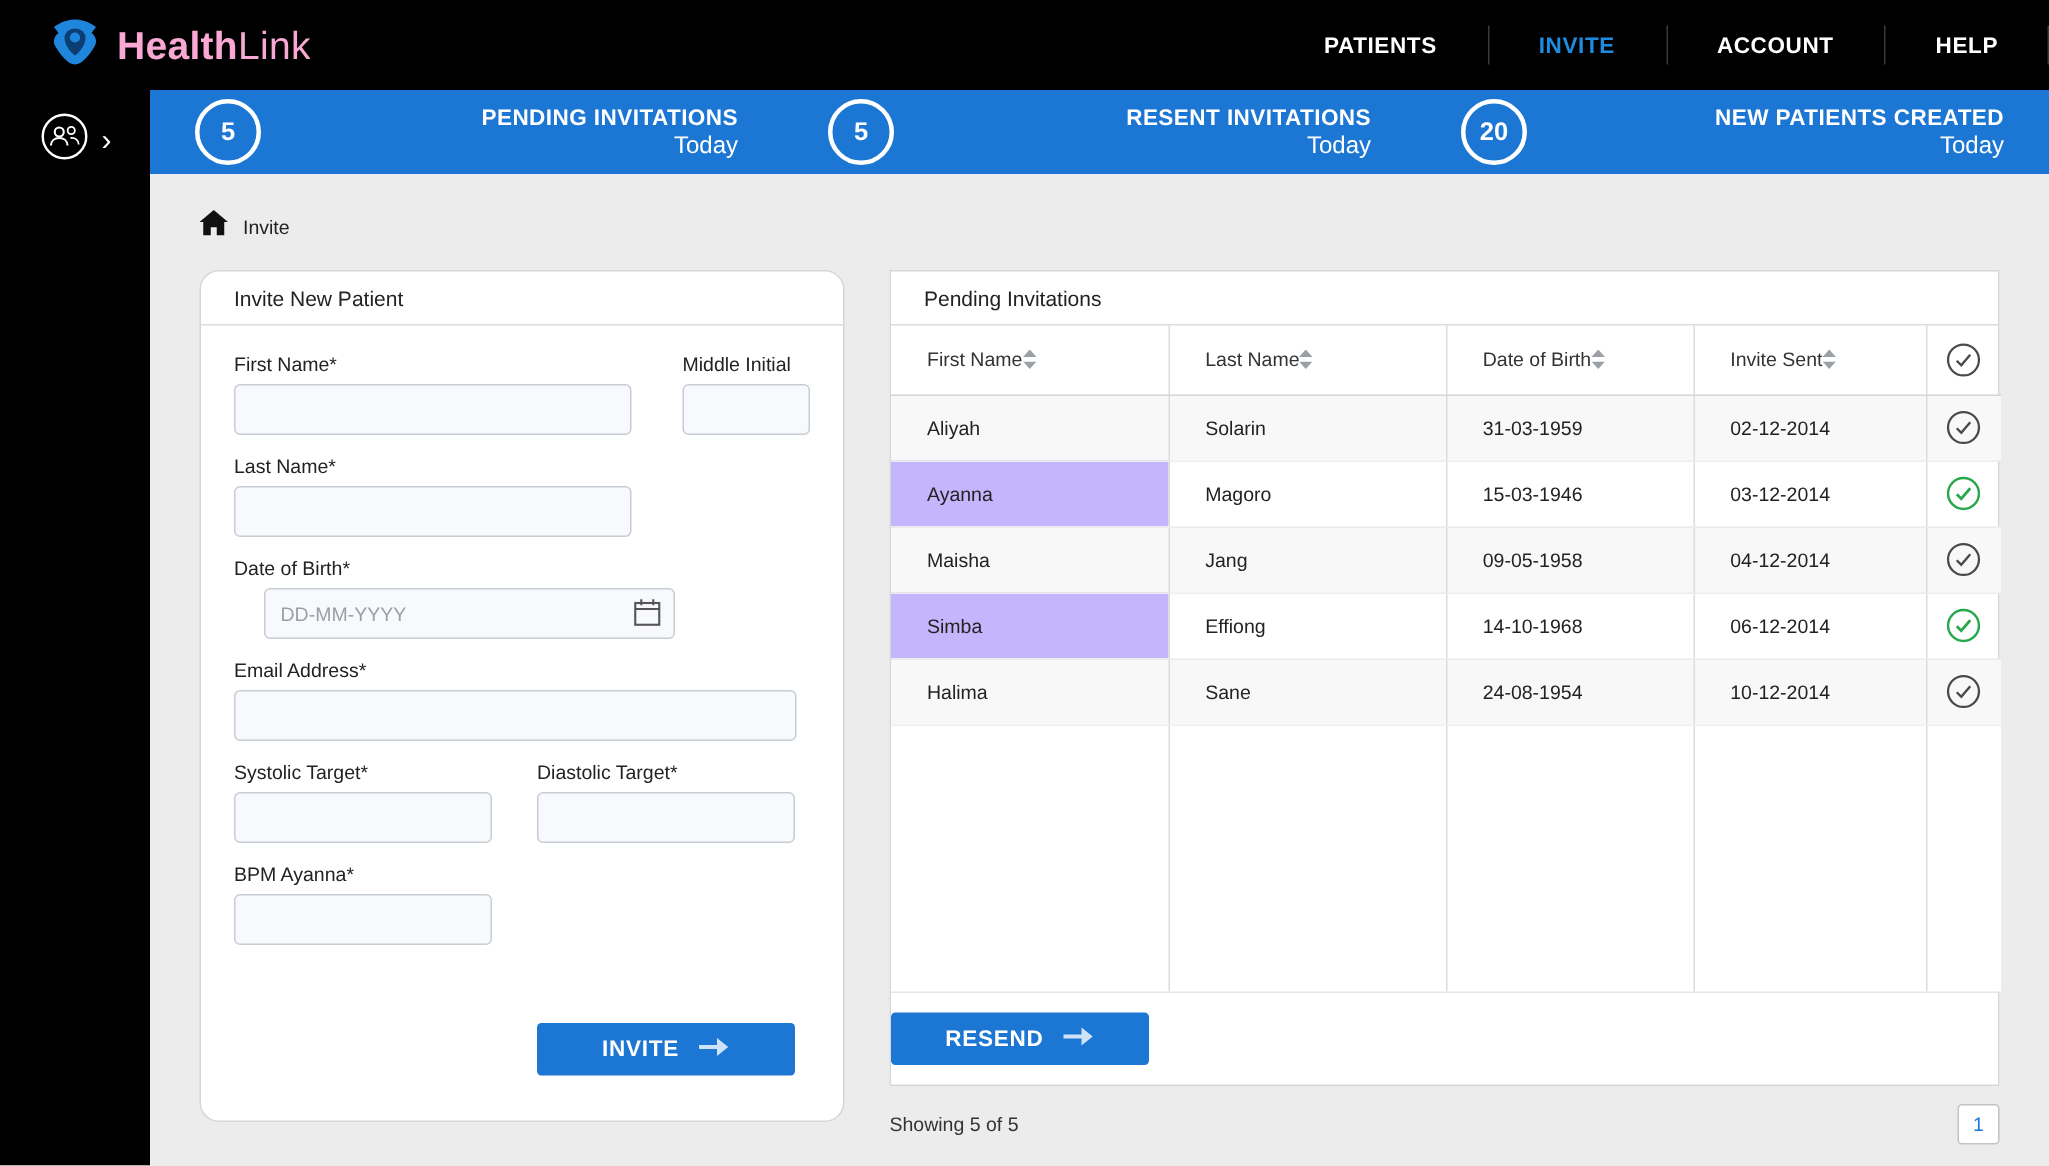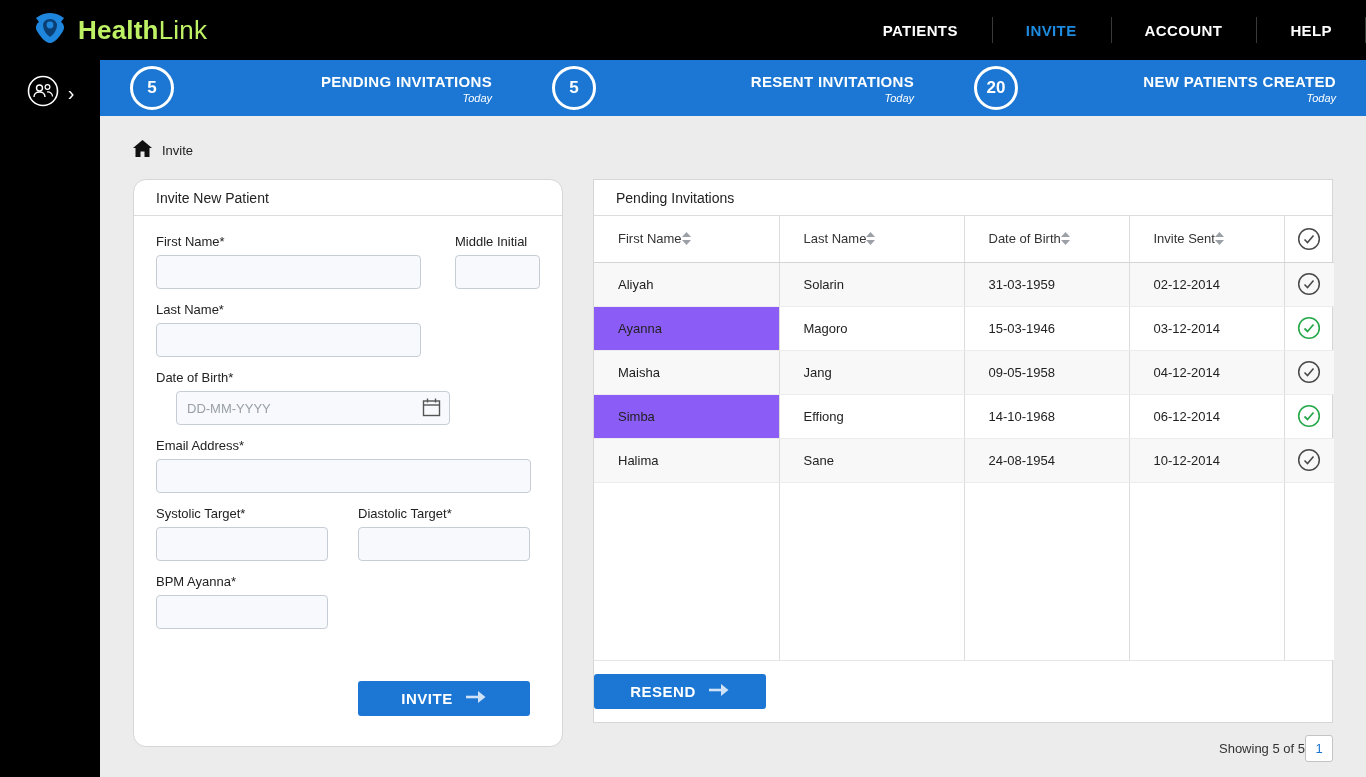--- a/index.html
+++ b/index.html
@@ -10,21 +10,21 @@
     color:#222;
     overflow:hidden;
   }
 
   
   .topnav {
     height:60px; background:#000; display:flex; align-items:center;
     justify-content:space-between; padding-left:32px;
   }
   .brand { display:flex; align-items:center; gap:10px; }
-  .brand-text { color:#bef264; font-size:26px; letter-spacing:0.2px; }
+  .brand-text { color:#f9a8d4; font-size:26px; letter-spacing:0.2px; }
   .brand-text .b1 { font-weight:700; }
   .brand-text .b2 { font-weight:400; }
   .nav-list { display:flex; align-items:stretch; height:60px; }
   .nav-item {
     display:flex; align-items:center; padding:0 34px; color:#fff;
     font-size:15px; font-weight:700; letter-spacing:0.4px; cursor:pointer;
     position:relative;
   }
   .nav-item + .nav-item::before, .nav-item:last-child::after {
     content:""; position:absolute; left:0; top:17px; width:1px; height:26px; background:#3a3a3a;
@@ -42,21 +42,21 @@
   
   .statsbar { height:56px; background:#1b77d3; display:flex; align-items:center; }
   .stat { flex:1; display:flex; align-items:center; padding:0 30px 0 30px; }
   .stat-circle {
     width:44px; height:44px; border:3px solid #fff; border-radius:50%;
     display:flex; align-items:center; justify-content:center;
     color:#fff; font-size:17px; font-weight:700; flex:0 0 44px;
   }
   .stat-text { margin-left:auto; text-align:right; color:#fff; }
   .stat-label { font-size:15px; font-weight:700; letter-spacing:0.3px; }
-  .stat-sub { font-size:11px; font-style:italic; margin-top:2px; }
+  .stat-sub { font-size:16px; margin-top:2px; }
 
   
   .main { flex:1; padding:20px 33px 0 33px; }
   .breadcrumb { display:flex; align-items:center; gap:10px; margin:4px 0 18px 0; }
   .breadcrumb-label { font-size:13px; color:#222; }
 
   .columns { display:flex; gap:30px; align-items:flex-start; }
 
   .card { background:#fff; border:1px solid #d6d6d6; }
   .card-header {
@@ -96,30 +96,30 @@
   .table-card { width:740px; }
   .pi-table { width:100%; border-collapse:collapse; table-layout:fixed; }
   .pi-table th, .pi-table td { font-weight:400; text-align:left; padding:0 0 0 24px; font-size:13px; color:#222; }
   .pi-table th { height:46px; border-bottom:1px solid #d5d5d5; color:#333; }
   .pi-table td { height:44px; border-bottom:1px solid #ececec; }
   .pi-table th:not(:last-child), .pi-table td:not(:last-child) { border-right:1px solid #dcdcdc; }
   .pi-table .c1 { width:185px; } .pi-table .c2 { width:185px; }
   .pi-table .c3 { width:165px; } .pi-table .c4 { width:155px; }
   .pi-table .c5 { width:50px; padding:0; text-align:center; }
   .pi-table tbody tr.odd td { background:#f8f8f8; }
-  .pi-table td.sel { background:#8b5cf6; }
+  .pi-table td.sel { background:#c4b5fd; }
   .pi-table tr.filler td { height:178px; border-bottom:none; background:#fff !important; }
   .th-inner { display:flex; align-items:center; cursor:pointer; }
   .sort { display:inline-flex; flex-direction:column; gap:3px; }
   .check-cell { display:flex; align-items:center; justify-content:center; }
   .table-footer {
     height:62px; display:flex; align-items:center; justify-content:flex-start;
     padding-right:34px; border-top:1px solid #e6e6e6;
   }
-  .table-meta { display:flex; align-items:center; justify-content:flex-end; margin-top:12px; width:740px; }
+  .table-meta { display:flex; align-items:center; justify-content:space-between; margin-top:12px; width:740px; }
   .showing { font-size:13px; color:#333; }
   .page-box {
     width:28px; height:27px; background:#fff; border:1px solid #c3c3c3; border-radius:3px;
     display:flex; align-items:center; justify-content:center;
     color:#1b77d3; font-size:13px; cursor:pointer;
   }
 </style>
 </head>
 <body>
 

